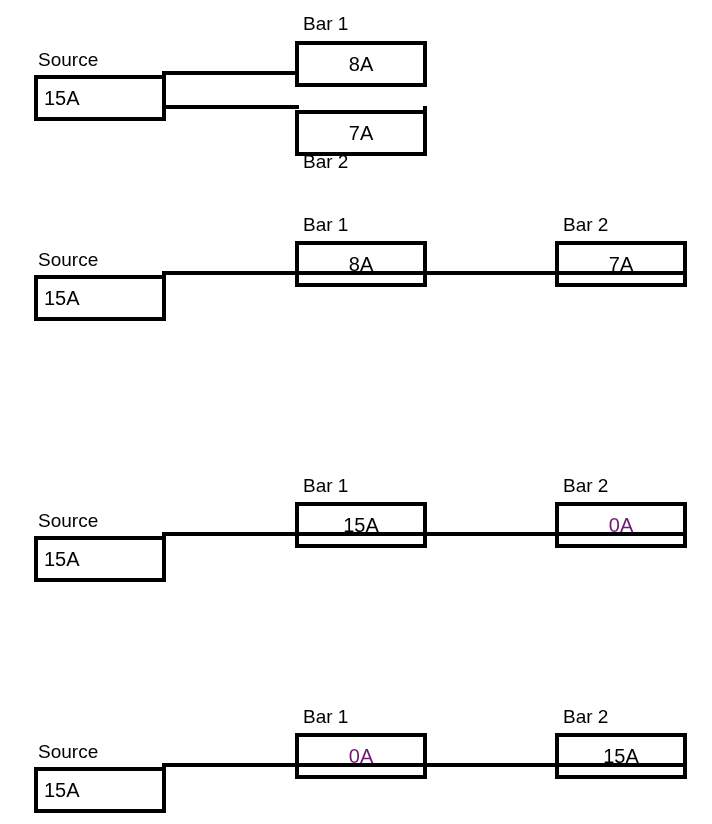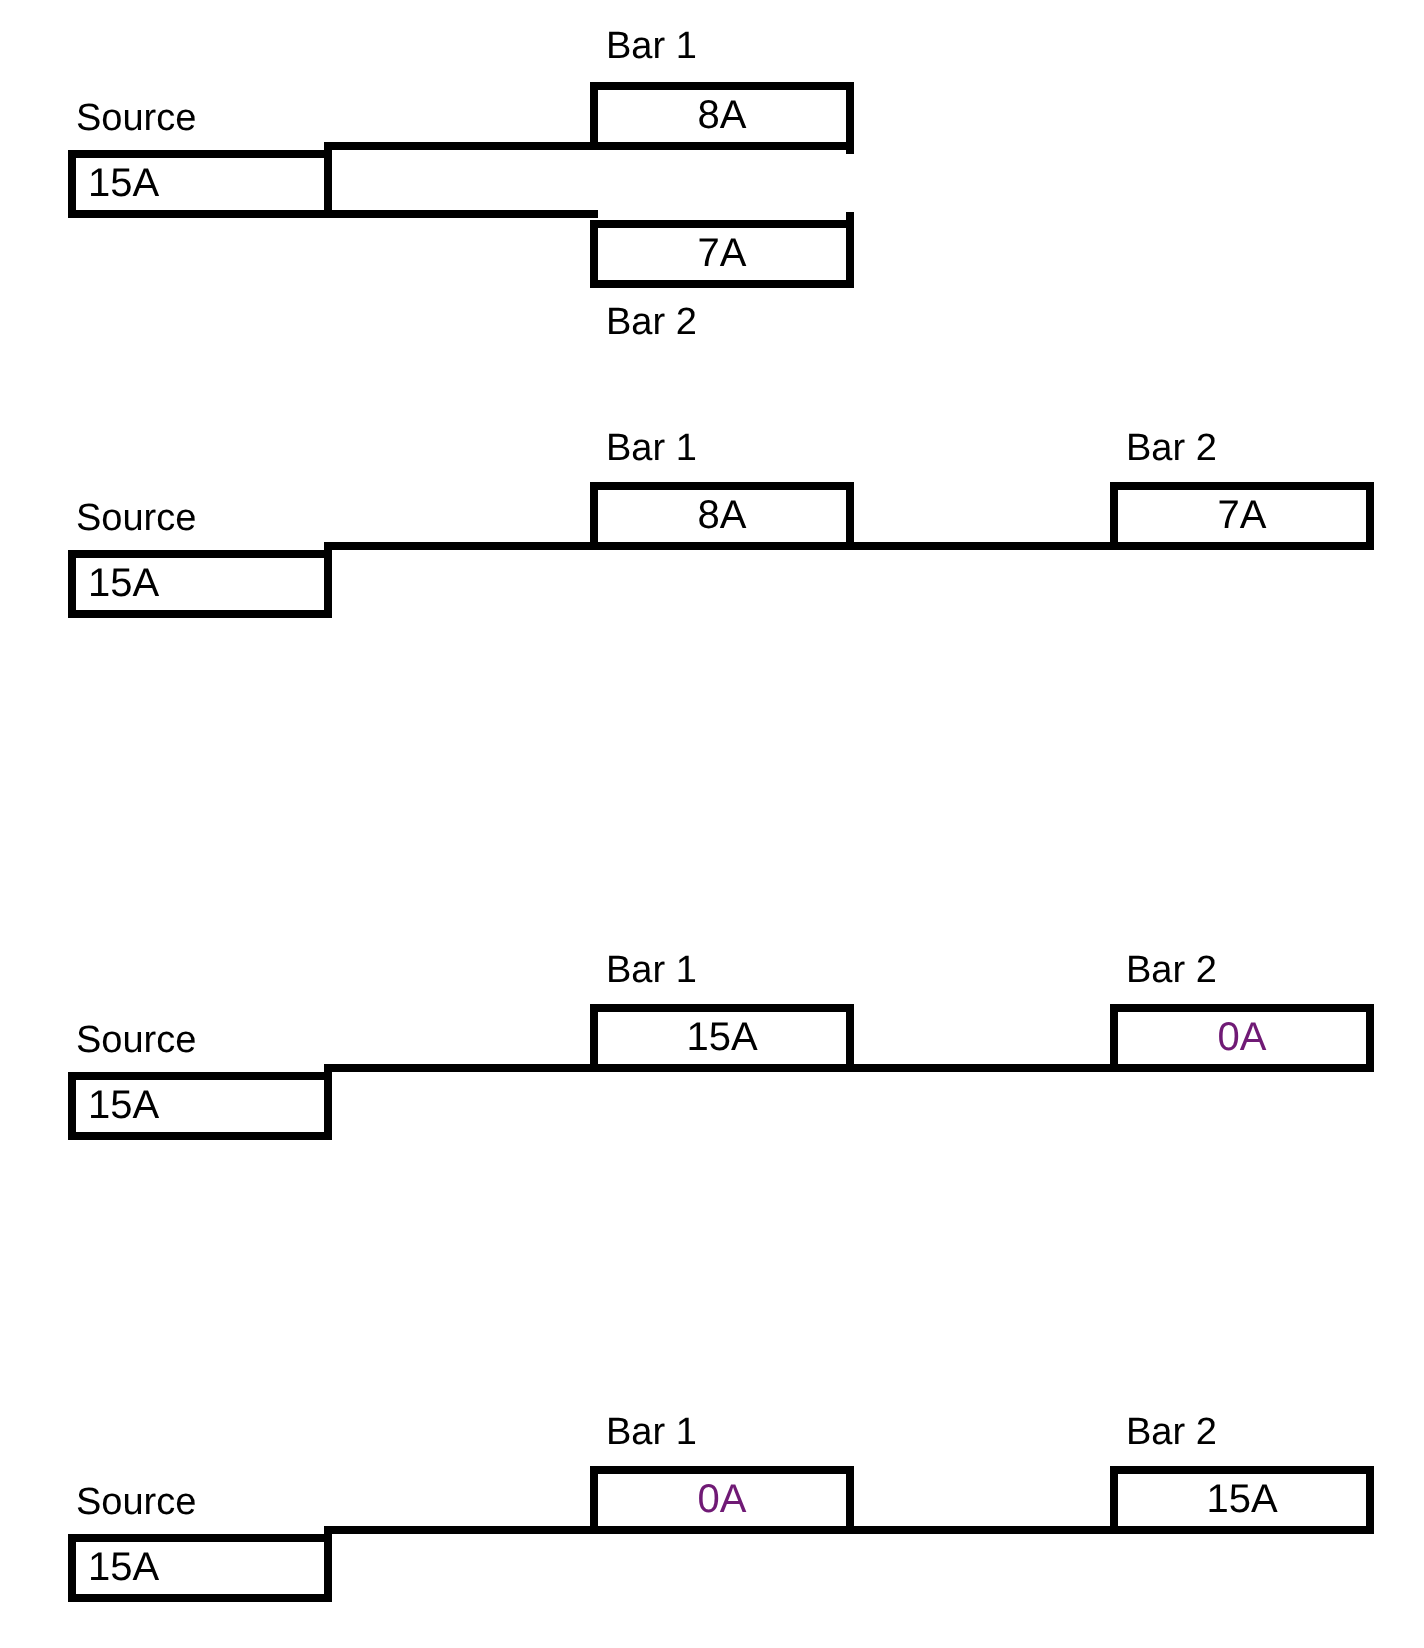--- a/index.html
+++ b/index.html
@@ -26,21 +26,21 @@
     left: 0;
     width: 712px;
   }
 
   
   .box {
     position: absolute;
     box-sizing: border-box;
     border: 4px solid #000000;
     background: #ffffff;
-    height: 34px;
+    height: 46px;
     display: flex;
     align-items: center;
   }
   .box .val {
     width: 100%;
     text-align: center;
     font-size: 20px;
     line-height: 20px;
     font-family: "Liberation Sans", sans-serif;
   }

